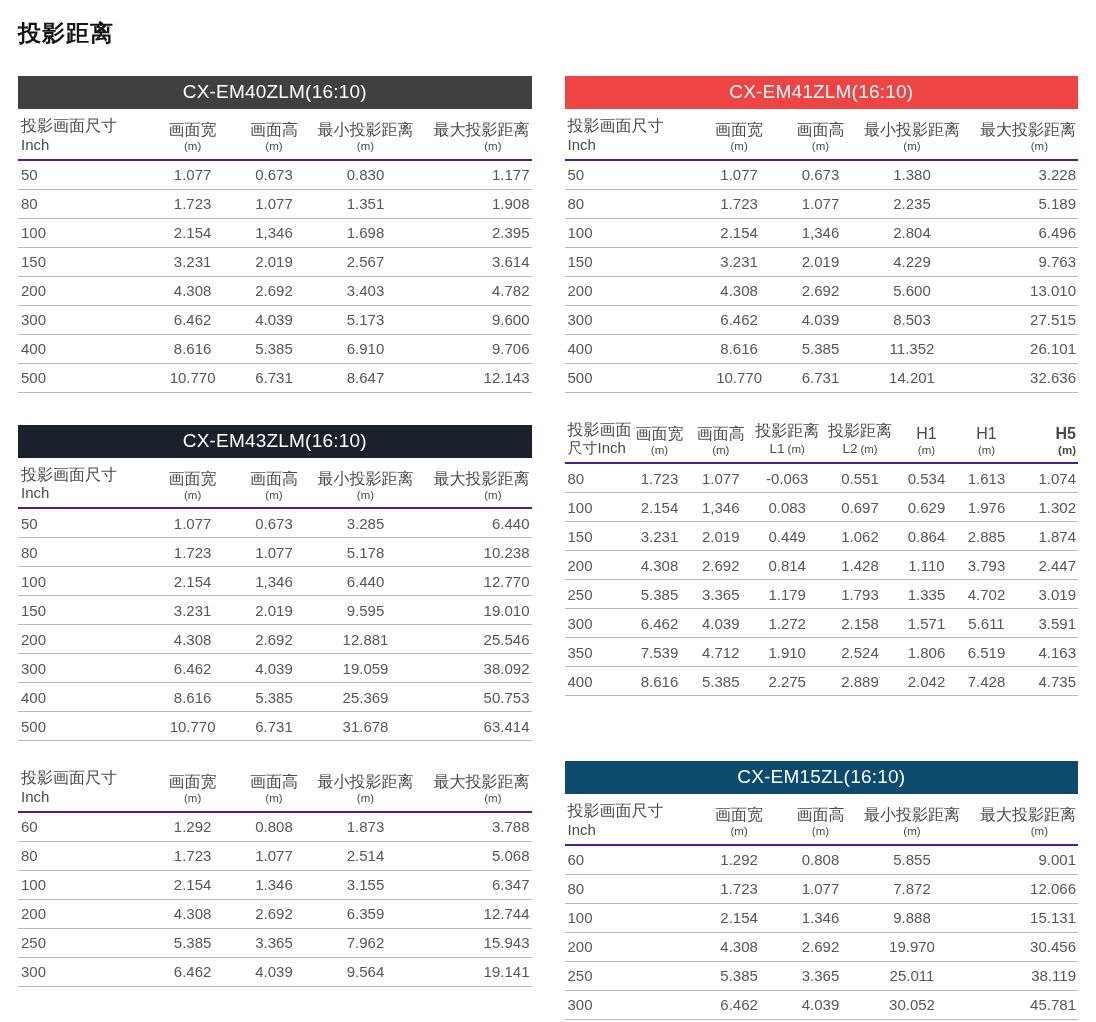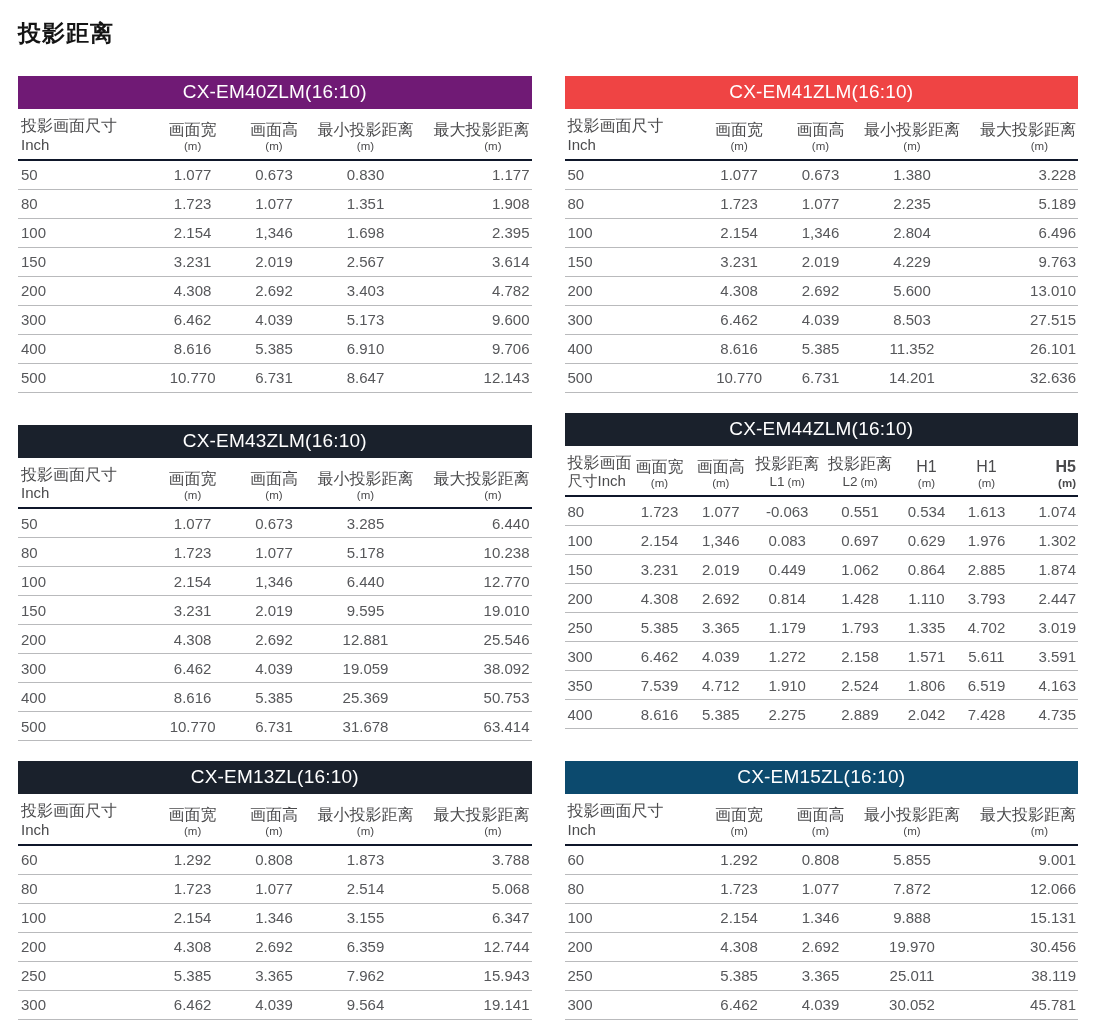--- a/index.html
+++ b/index.html
@@ -17,21 +17,21 @@
     display: grid; grid-template-columns: 1fr 1fr;
     column-gap: 33px; row-gap: 20px; align-items: start;
   }
   .tbl-bar {
     text-align: center; font-size: 19px; padding: 5px 0 6px 0;
     letter-spacing: 0.2px;
   }
   table { width: 100%; border-collapse: collapse; table-layout: fixed; }
   th {
     font-weight: 400; color: #4a4a4c; text-align: center; vertical-align: bottom;
-    padding: 8px 0 5px 0; border-bottom: 2px solid #0f172a; line-height: 1.18;
+    padding: 8px 0 5px 0; border-bottom: 2px solid #4c1d95; line-height: 1.18;
   }
   th .t { font-size: 16px; white-space: nowrap; }
   th .s { display: block; font-size: 11.5px; color: #4a4a4c; }
   th .s2 { font-size: 13.5px; margin-right: 3px; }
   th:first-child { text-align: left; padding-left: 3px; }
   th:first-child .s { font-size: 15px; }
   td {
     font-size: 15px; color: #56575a; text-align: center;
     padding: 3px 0 3px 0; height: 22px; vertical-align: middle;
     border-bottom: 1px solid #b9babc;
@@ -58,21 +58,21 @@
   .cols-8 th:nth-child(8) { width: 11.5%; font-weight: bold; }
   .cols-8 th:nth-child(8), .cols-8 td:nth-child(8) { text-align: right; padding-right: 2px; }
 </style>
 </head>
 <body>
 
 <div class="page">
   <h1 class="page-title">投影距离</h1>
   <div class="grid" id="tables-grid">
       <section>
-        <div class="tbl-bar" style="background: #701a75; color: rgb(255, 255, 255);"><span>CX-EM40ZLM(16:10)</span></div>
+        <div class="tbl-bar" style="background: #404040; color: rgb(255, 255, 255);"><span>CX-EM40ZLM(16:10)</span></div>
         <table class="cols-5">
           <thead>
             <tr>
               <th>
                 <div class="t">投影画面尺寸</div>
                 <div class="s"><span>Inch</span></div>
               </th>
               <th>
                 <div class="t">画面宽</div>
                 <div class="s"><span>(m)</span></div>
@@ -319,21 +319,20 @@
               <td>500</td>
               <td>10.770</td>
               <td>6.731</td>
               <td>31.678</td>
               <td>63.414</td>
             </tr>
           </tbody>
         </table>
       </section>
       <section>
-        <div class="tbl-bar" style="background: rgb(26, 33, 44); color: rgb(255, 255, 255);"><span>CX-EM44ZLM(16:10)</span></div>
         <table class="cols-8">
           <thead>
             <tr>
               <th>
                 <div class="t">投影画面</div>
                 <div class="s"><span>尺寸Inch</span></div>
               </th>
               <th>
                 <div class="t">画面宽</div>
                 <div class="s"><span>(m)</span></div>
@@ -442,21 +441,20 @@
               <td>2.275</td>
               <td>2.889</td>
               <td>2.042</td>
               <td>7.428</td>
               <td>4.735</td>
             </tr>
           </tbody>
         </table>
       </section>
       <section>
-        <div class="tbl-bar" style="background: rgb(26, 33, 44); color: rgb(255, 255, 255);"><span>CX-EM13ZL(16:10)</span></div>
         <table class="cols-5">
           <thead>
             <tr>
               <th>
                 <div class="t">投影画面尺寸</div>
                 <div class="s"><span>Inch</span></div>
               </th>
               <th>
                 <div class="t">画面宽</div>
                 <div class="s"><span>(m)</span></div>

